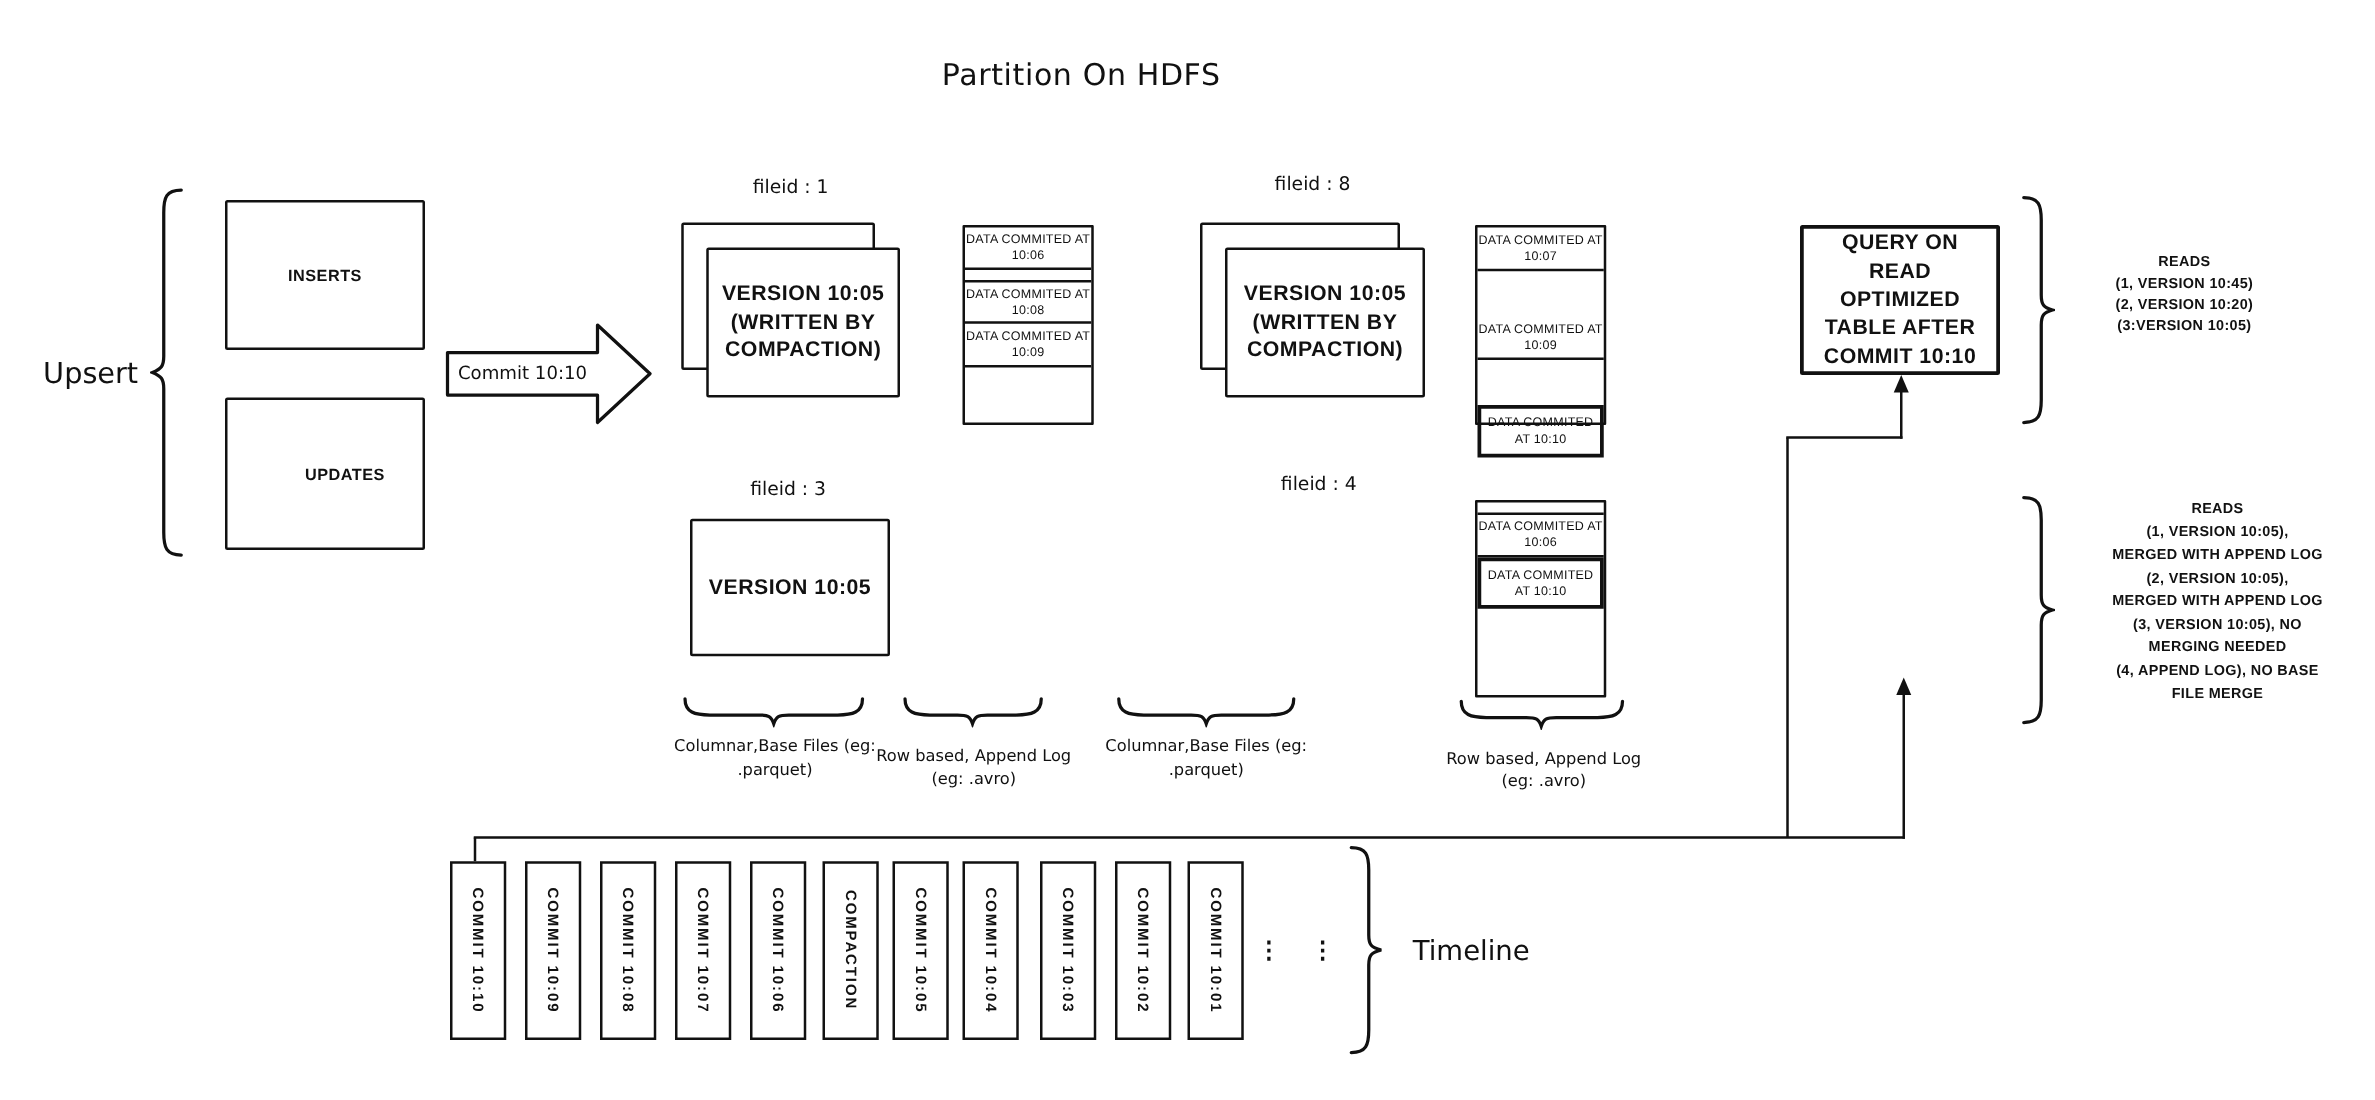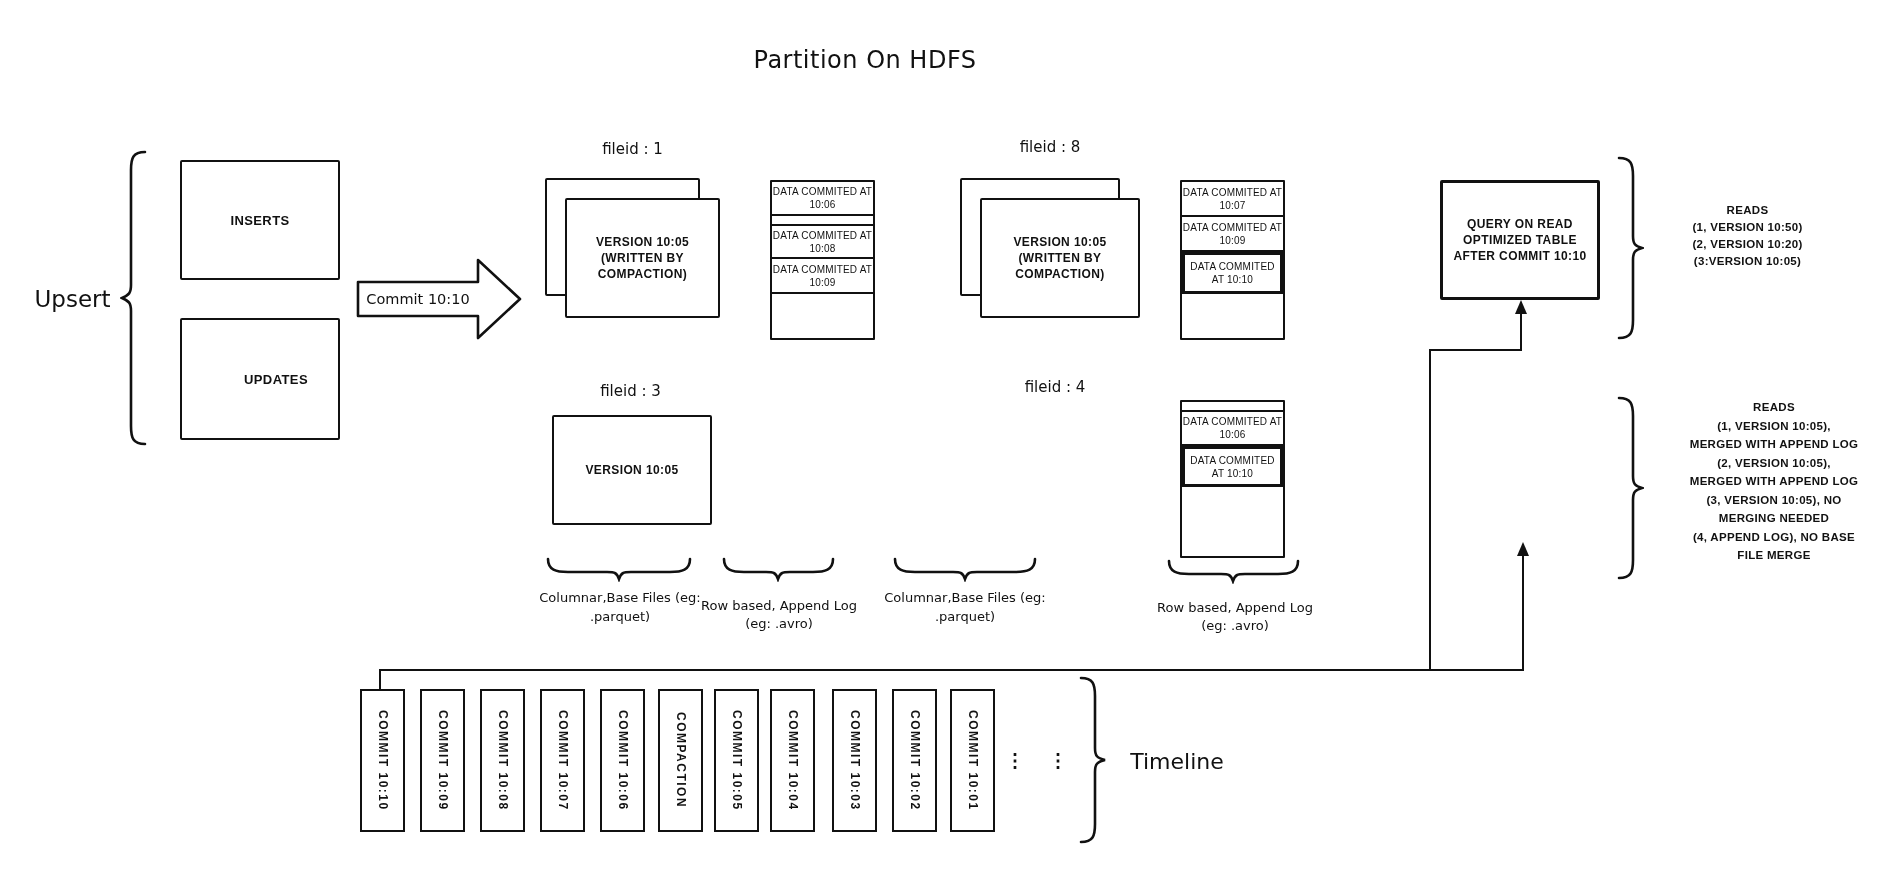--- a/index.html
+++ b/index.html
@@ -8,21 +8,21 @@
     font-family:"Liberation Sans",sans-serif;color:#111;overflow:hidden;
   }
   .abs{position:absolute;box-sizing:border-box;}
   .ctr{display:flex;align-items:center;justify-content:center;text-align:center;}
   .box{border:2px solid #111;background:#fff;border-radius:2px;}
   .thickbox{border:3px solid #111;background:#fff;border-radius:2px;}
   .caps{font-weight:bold;letter-spacing:0.4px;}
   .hand{font-family:"DejaVu Sans",sans-serif;}
   .title{font-size:24px;letter-spacing:0.5px;}
   .fileid{font-size:15px;}
-  .basebox-text{font-size:12px;line-height:1.35;}
+  .basebox-text{font-size:17px;line-height:1.35;}
   .line{background:#111;}
   .logbox{border:2px solid #111;background:#fff;display:flex;flex-direction:column;border-radius:1px;}
   .logcell{border-bottom:2px solid #111;display:flex;align-items:center;justify-content:center;
     text-align:center;font-weight:normal;font-size:10px;line-height:1.3;letter-spacing:0.2px;flex:0 0 auto;}
   .logcell.thick{border:3px solid #111;}
   .logstrip{border-bottom:2px solid #111;flex:0 0 auto;}
   .readlines span{display:block;font-weight:bold;letter-spacing:0.3px;}
   .tlbox{border:2px solid #111;background:#fff;display:flex;align-items:center;justify-content:center;}
   .tltext{writing-mode:vertical-rl;font-weight:bold;font-size:12px;letter-spacing:1.5px;white-space:nowrap;}
   .arrowhead-up{width:0;height:0;border-left:6px solid transparent;border-right:6px solid transparent;border-bottom:14px solid #111;}
@@ -56,21 +56,21 @@
   <div class="abs logbox" style="left:770px;top:180px;width:105px;height:160px;">
     <div class="logcell" style="height:32px;">DATA COMMITED AT 10:06</div>
     <div class="logstrip" style="height:8px;"></div>
     <div class="logcell" style="height:31px;">DATA COMMITED AT 10:08</div>
     <div class="logcell" style="height:33px;">DATA COMMITED AT 10:09</div>
   </div>
 
   <div class="abs ctr hand fileid" style="left:960px;top:134px;width:180px;height:26px;">fileid : 8</div>
   <div class="abs box" style="left:960px;top:178px;width:160px;height:118px;"></div>
   <div class="abs box ctr caps basebox-text" style="left:980px;top:198px;width:160px;height:120px;padding:8px;">VERSION 10:05 (WRITTEN BY COMPACTION)</div>
-  <div class="abs logbox" style="left:1180px;top:180px;width:105px;height:160px;">
+  <div class="abs logbox" style="left:1180px;top:180px;width:105px;height:160px;gap:36px;">
     <div class="logcell" style="height:33px;">DATA COMMITED AT 10:07</div>
     <div class="logcell" style="height:33px;">DATA COMMITED AT 10:09</div>
     <div class="logcell thick" style="height:36px;">DATA COMMITED AT 10:10</div>
   </div>
 
   <div class="abs ctr hand fileid" style="left:548px;top:378px;width:165px;height:26px;">fileid : 3</div>
   <div class="abs box ctr caps basebox-text" style="left:552px;top:415px;width:160px;height:110px;padding:12px;">VERSION 10:05</div>
 
   <div class="abs ctr hand fileid" style="left:975px;top:374px;width:160px;height:26px;">fileid : 4</div>
   <div class="abs logbox" style="left:1180px;top:400px;width:105px;height:158px;">
@@ -103,21 +103,21 @@
 
   <svg class="abs" style="left:1616px;top:156px;" width="28" height="184" viewBox="0 0 28 184">
     <path d="M3,2 C15,2 17,8 17,20 L17,80 C17,88 19,90 26,92 C19,94 17,96 17,104 L17,164 C17,176 15,182 3,182" fill="none" stroke="#111" stroke-width="2.6" stroke-linecap="round"></path>
   </svg>
   <svg class="abs" style="left:1616px;top:396px;" width="28" height="184" viewBox="0 0 28 184">
     <path d="M3,2 C15,2 17,8 17,20 L17,80 C17,88 19,90 26,92 C19,94 17,96 17,104 L17,164 C17,176 15,182 3,182" fill="none" stroke="#111" stroke-width="2.6" stroke-linecap="round"></path>
   </svg>
 
   <div class="abs readlines" style="left:1645px;top:202px;width:205px;font-size:11.5px;line-height:17px;text-align:center;">
     <span>READS</span>
-    <span>(1, VERSION 10:50)</span>
+    <span>(1, VERSION 10:45)</span>
     <span>(2, VERSION 10:20)</span>
     <span>(3:VERSION 10:05)</span>
   </div>
   <div class="abs readlines" style="left:1643px;top:398px;width:262px;font-size:11.5px;line-height:18.5px;text-align:center;">
     <span>READS</span>
     <span>(1, VERSION 10:05),</span>
     <span>MERGED WITH APPEND LOG</span>
     <span>(2, VERSION 10:05),</span>
     <span>MERGED WITH APPEND LOG</span>
     <span>(3, VERSION 10:05), NO</span>

